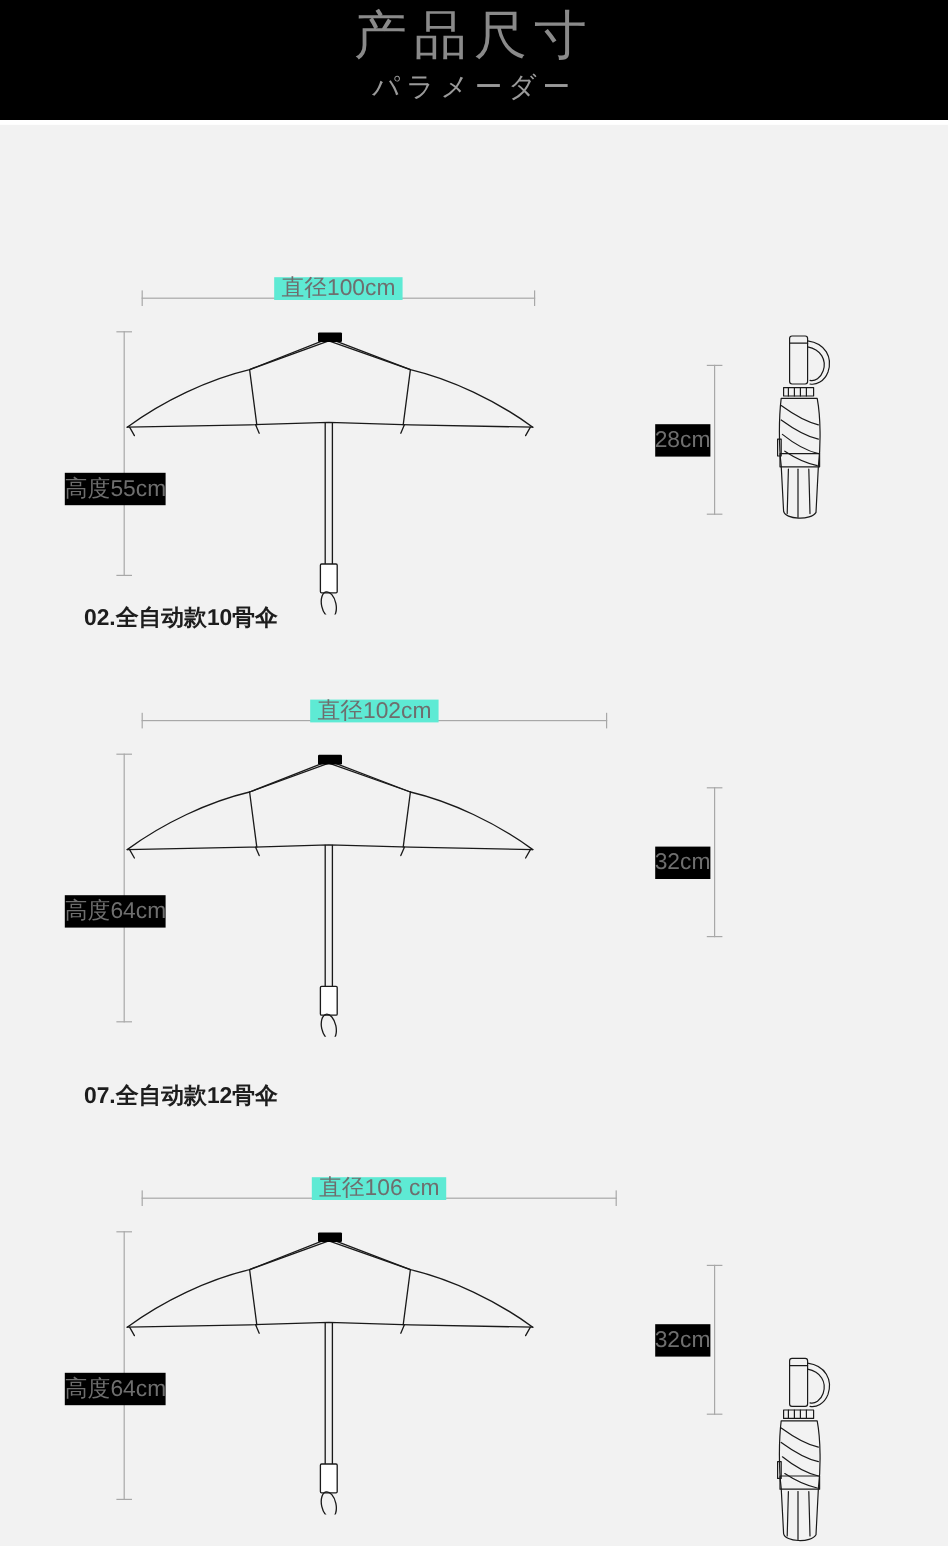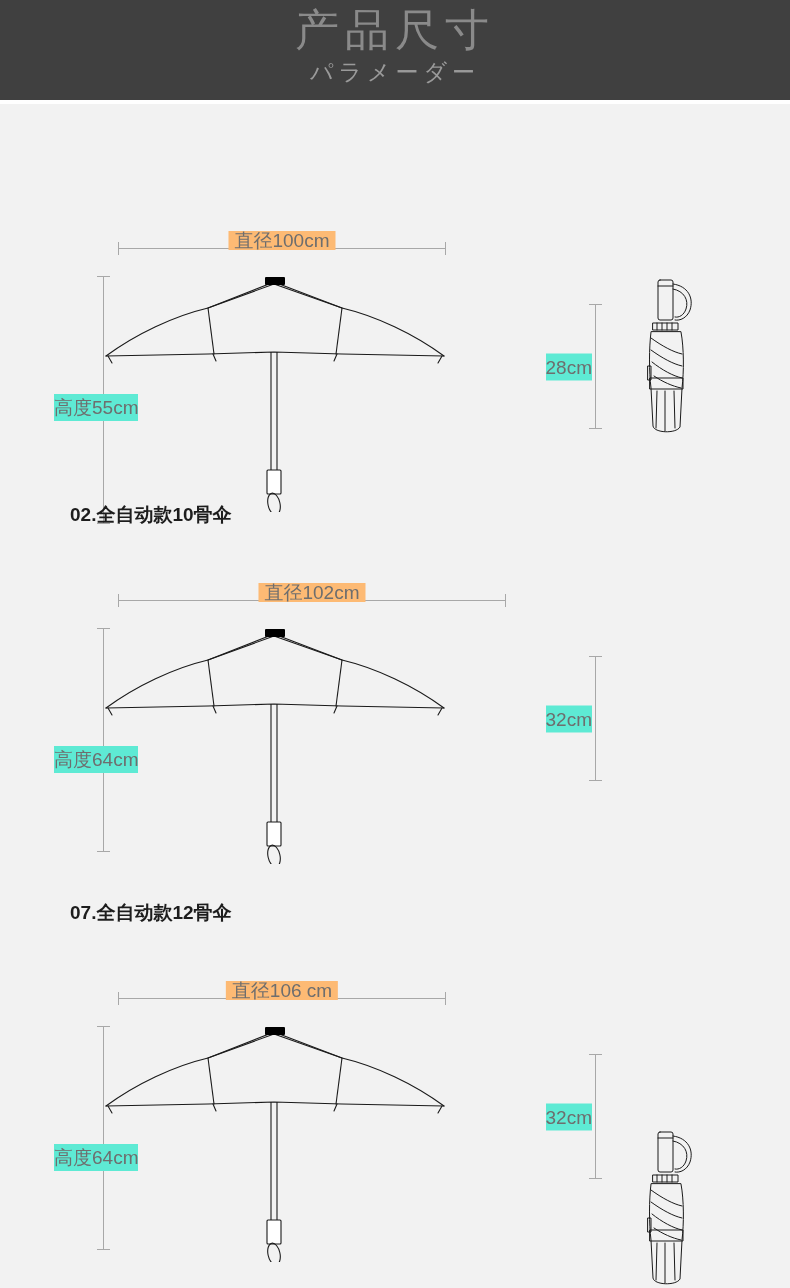--- a/index.html
+++ b/index.html
@@ -13,21 +13,21 @@
     font-family: "Liberation Sans", "DejaVu Sans", sans-serif;
     overflow: hidden;
     position: relative;
   }
 
   
   .header {
     position: relative;
     width: 790px;
     height: 100px;
-    background: #404040;
+    background: #000000;
     box-sizing: border-box;
     overflow: hidden;
   }
   .header-inner {
     position: absolute;
     left: 0;
     top: 0;
     width: 790px;
     text-align: center;
   }
@@ -88,21 +88,21 @@
     height: 13px;
     background: #a8a8a8;
   }
   .dim-h .cap.left  { left: 0; }
   .dim-h .cap.right { right: 0; }
   .dim-h .lbl {
     position: absolute;
     top: -10px;
     left: 50%;
     transform: translateX(-50%);
-    background: #fdba74;
+    background: #5eead4;
     padding: 0 6px;
     font-size: 19px;
     color: #6e6e6e;
     white-space: nowrap;
     line-height: 1;
   }
 
   .dim-v {
     position: absolute;
     width: 14px;
@@ -121,21 +121,21 @@
     background: #a8a8a8;
   }
   .dim-v .cap.top    { top: 0; }
   .dim-v .cap.bottom { bottom: 0; }
   .dim-v .lbl {
     position: absolute;
     font-size: 19px;
     color: #6e6e6e;
     white-space: nowrap;
     line-height: 1;
-    background: #5eead4;
+    background: #000000;
     padding: 4px 0;
   }
   .dim-v .lbl.left-of {
     right: 10px;
     top: 50%;
     transform: translateY(-50%);
   }
   .dim-v .lbl.right-of {
     left: 14px;
     top: 50%;
@@ -159,21 +159,21 @@
 
 <div class="section" style="height:400px;">
 
   <div class="dim-h" style="left:118px; top:137px; width:328px;">
     <div class="bar"></div>
     <div class="cap left"></div>
     <div class="cap right"></div>
     <div class="lbl">直径100cm</div>
   </div>
 
-  <div class="dim-v" style="left:96px; top:172px; height:248px;">
+  <div class="dim-v" style="left:96px; top:172px; height:204px;">
     <div class="bar" style="top:0; bottom:0;"></div>
     <div class="cap top"></div>
     <div class="cap bottom"></div>
     <div class="lbl right-of" style="left:-42px; top:118px; transform:none;">高度55cm</div>
   </div>
 
   <svg class="open-umbrella" style="left:96px; top:168px;" width="360" height="240" viewBox="0 0 360 240">
     <g fill="none" stroke="#1a1a1a" stroke-width="1.1" stroke-linejoin="round" stroke-linecap="round">
       <path d="M10 84 C 40 62, 78 44, 112 36 L 178 10 L 246 36 C 280 44, 318 62, 348 84"></path>
       <path d="M10 84 L 112 82 L 178 80 L 246 82 L 348 84"></path>
@@ -296,21 +296,21 @@
       <line x1="25" y1="115" x2="25" y2="155"></line>
       <line x1="34" y1="115" x2="35" y2="152"></line>
     </g>
   </svg>
 </div>
 
 <div class="section" style="height:388px;">
 
   <div class="section-title" style="left:70px; top:-4px;">07.全自动款12骨伞</div>
 
-  <div class="dim-h" style="left:118px; top:87px; width:328px;">
+  <div class="dim-h" style="left:118px; top:87px; width:396px;">
     <div class="bar"></div>
     <div class="cap left"></div>
     <div class="cap right"></div>
     <div class="lbl">直径106 cm</div>
   </div>
 
   <div class="dim-v" style="left:96px; top:122px; height:224px;">
     <div class="bar" style="top:0; bottom:0;"></div>
     <div class="cap top"></div>
     <div class="cap bottom"></div>

